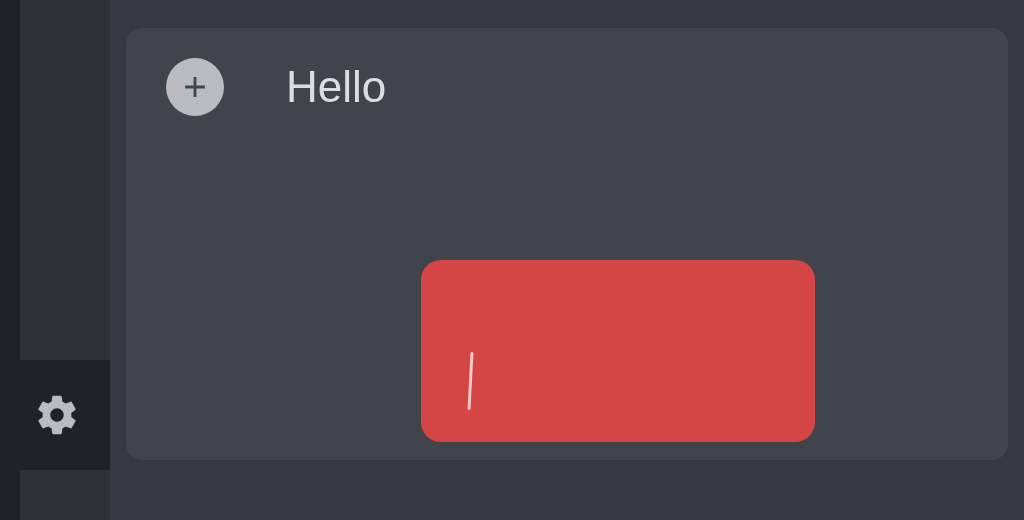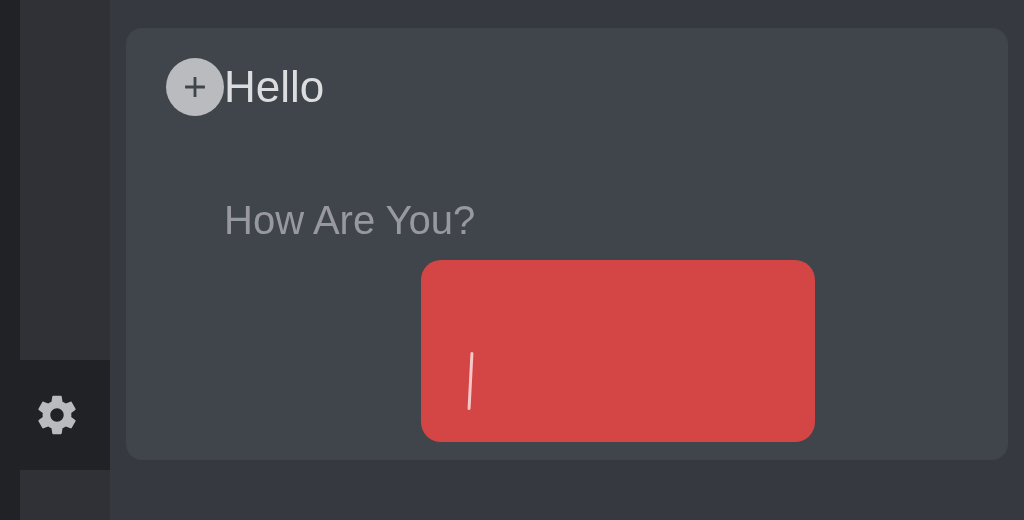--- a/index.html
+++ b/index.html
@@ -69,21 +69,23 @@
       align-items: center;
       justify-content: center;
       flex-shrink: 0;
       margin-top: 6px;
     }
     .plus-svg {
       width: 34px;
       height: 34px;
     }
     .text-content {
+      margin-left: 62px;
       padding-top: 10px;
+      text-align: right;
     }
     .line1 {
       color: #dcddde;
       font-size: 44px;
       font-weight: 400;
     }
     .line2 {
       color: #98999f;
       font-size: 40px;
       font-weight: 400;
@@ -128,20 +130,19 @@
 <div class="main-area">
   <div class="top-spacer"></div>
   <div class="input-container">
     <div class="plus-btn">
       <svg class="plus-svg" viewBox="0 0 24 24" fill="#40444b">
         <path d="M19 13h-6v6h-2v-6H5v-2h6V5h2v6h6v2z"></path>
       </svg>
     </div>
     <div class="text-content">
       <div class="line1">Hello</div>
-      <div class="line2">How Are  You?</div>
     </div>
     <div class="cover-block">
       <div class="caret"></div>
     </div>
   </div>
   <div class="bottom-spacer"></div>
 </div>
 
 </body></html>

